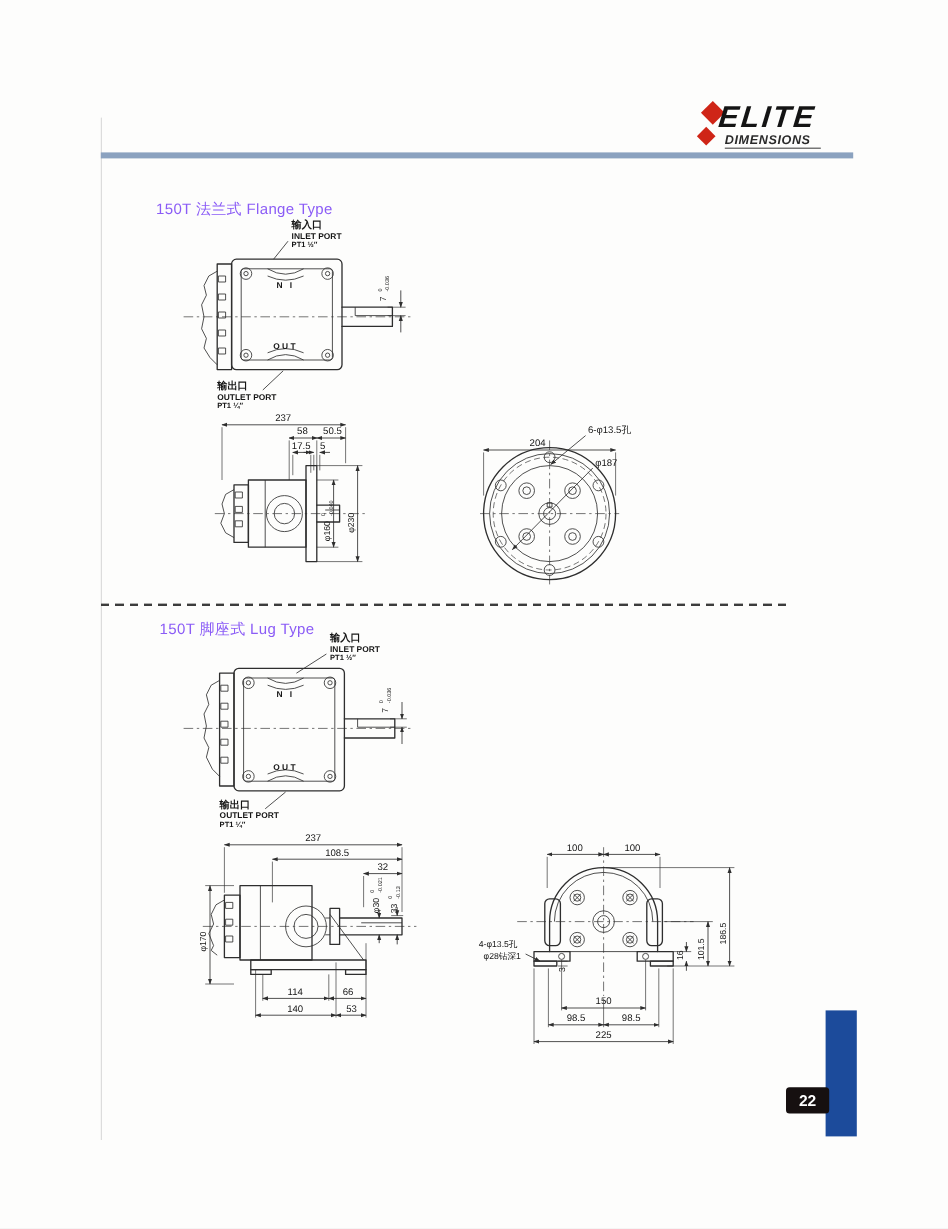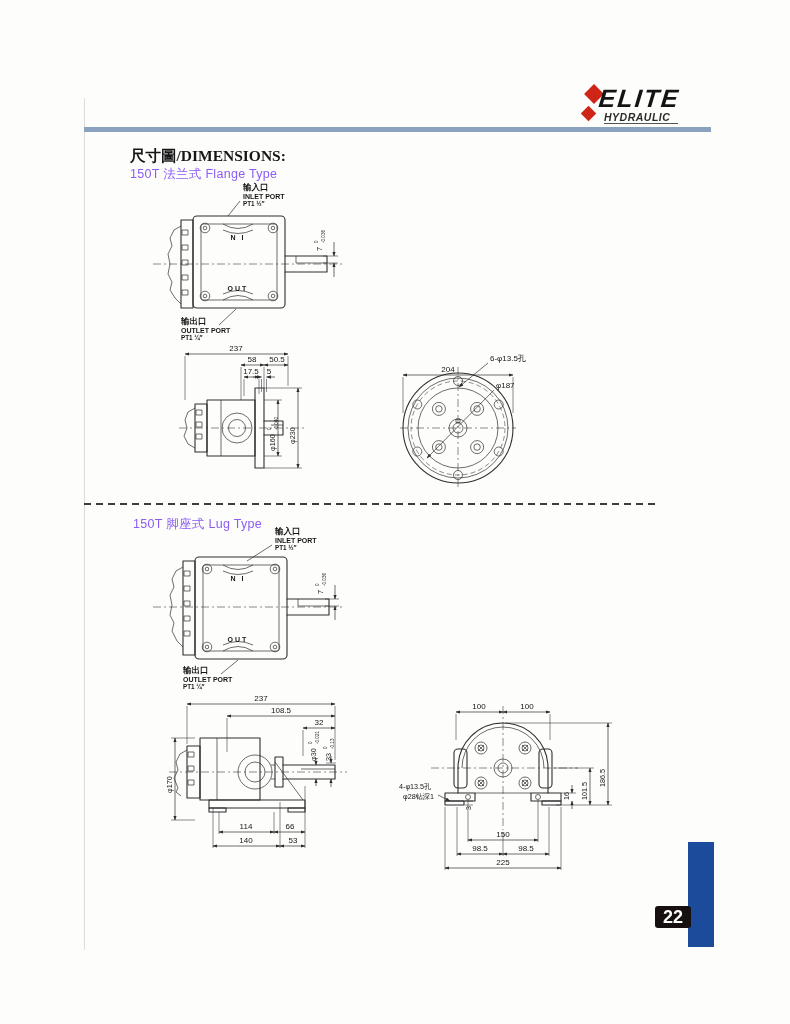--- a/index.html
+++ b/index.html
@@ -19,21 +19,21 @@
             letter-spacing:.5px;color:#2a2a2a;border-bottom:1px solid #555;padding-right:8px;}
   .blue-rule{left:84px;top:127px;width:627px;height:5px;background:#8ba2bf;}
   .page-title{left:130px;top:146px;font-family:"Liberation Serif",serif;font-weight:700;font-size:15.5px;}
   .sec-title{font-size:12.5px;color:#8b5cf6;letter-spacing:.3px;}
   .sec-flange{left:130px;top:166px;}
   .sec-lug{left:133px;top:516px;}
   .divider{left:84px;top:503px;width:576px;height:2px;
            background:repeating-linear-gradient(90deg,#3c3c3c 0 7px,transparent 7px 12px);}
   .blue-bar{left:688px;top:842px;width:26px;height:105px;background:#1c4b9b;}
   .page-badge{left:655px;top:906px;width:36px;height:22px;background:#161010;border-radius:3px;
-              color:#fff;font-weight:700;font-size:18px;display:flex;align-items:center;justify-content:center;}
+              color:#fff;font-weight:700;font-size:13px;display:flex;align-items:center;justify-content:center;}
   
   svg.drw{position:absolute;overflow:visible;}
   .ln{fill:none;stroke:#2e2e2e;stroke-width:1.1;stroke-linejoin:round;stroke-linecap:round;}
   .thin{fill:none;stroke:#2e2e2e;stroke-width:.7;stroke-linejoin:round;}
   .ext{fill:none;stroke:#2e2e2e;stroke-width:.55;}
   .dim{fill:none;stroke:#2e2e2e;stroke-width:.7;}
   .cl{fill:none;stroke:#2e2e2e;stroke-width:.55;stroke-dasharray:8 3 2 3;}
   .bcd{fill:none;stroke:#2e2e2e;stroke-width:.55;stroke-dasharray:5 3;}
   text{fill:#161616;}
   .t-cn{font:700 8.5px "Liberation Sans",sans-serif;}
@@ -50,25 +50,24 @@
 <body>
 
 <div class="sheet">
 
   <div class="abs left-rule"></div>
 
   <div class="abs logo">
     <div class="dia d1"></div>
     <div class="dia d2"></div>
     <div class="logo-elite">ELITE</div>
-    <div class="logo-hyd">HYDRAULIC</div>
+    <div class="logo-hyd">DIMENSIONS</div>
   </div>
   <div class="abs blue-rule" style="background: rgb(139, 162, 191);"></div>
 
-  <div class="abs page-title">尺寸圖/DIMENSIONS:</div>
   <div class="abs sec-title sec-flange">150T 法兰式 Flange Type</div>
 
   <svg class="drw" style="left:125px;top:178px" width="280" height="170" viewBox="0 0 280 170">
     <defs>
         <marker id="a1" viewBox="0 0 10 10" refX="9" refY="5" markerWidth="7" markerHeight="7" orient="auto-start-reverse">
           <path d="M0,1.5 L10,5 L0,8.5 z"></path>
         </marker>
       </defs>
     <text class="t-cn" x="118" y="12">输入口</text>
     <text class="t-en" x="118" y="21">INLET PORT</text>

